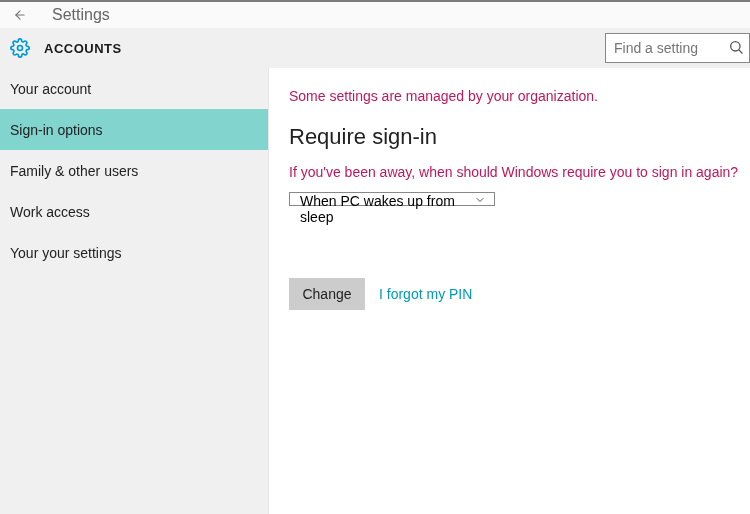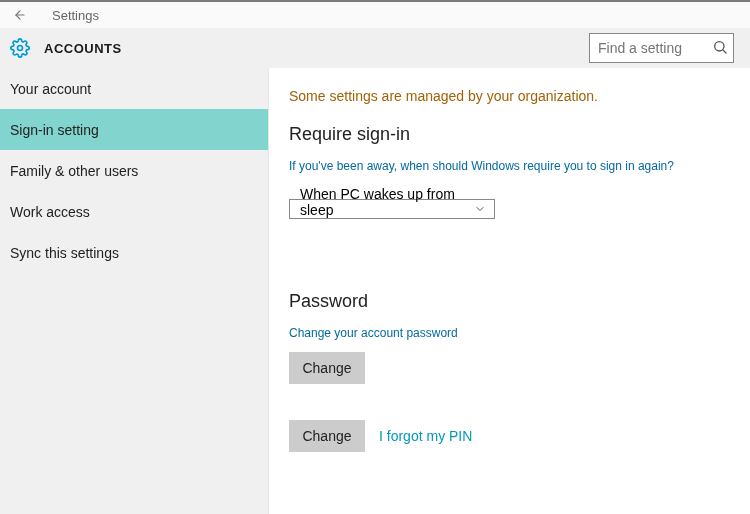--- a/index.html
+++ b/index.html
@@ -1,39 +1,39 @@
 <!DOCTYPE html>
 <html><head>
 <meta charset="utf-8">
 <style>
   * { box-sizing: border-box; margin: 0; padding: 0; font-family: "Segoe UI", Tahoma, sans-serif; }
   body { width: 750px; height: 514px; background: #fff; overflow: hidden; position: relative; border-top: 2px solid #7a7a7a; }
   
   .titlebar { height: 26px; background: #fafafa; display: flex; align-items: center; padding: 0 8px; font-size: 12px; color: #555; }
   .titlebar .back { width: 24px; display: flex; align-items: center; justify-content: center; cursor: default; }
   .titlebar .back svg { stroke: #777; }
-  .titlebar .title { margin-left: 20px; color: #666; font-size: 13px; }
+  .titlebar .title { margin-left: 20px; color: #666; font-size: 16px; }
 
   .header { height: 40px; background: #f0f0f0; display: flex; align-items: center; padding: 0 8px; position: relative; }
   .header .gear { width: 24px; height: 24px; display: flex; align-items: center; justify-content: center; margin-right: 12px; color: #0078d7;}
   .header .section { font-size: 13px; font-weight: 600; color: #1a1a1a; letter-spacing: 0.5px; }
-  .header .search { position: absolute; right: 16px; top: 5px; padding-left: 46px; }
+  .header .search { position: absolute; right: 0; top: 5px; padding-left: 46px; }
   .header .search input { width: 145px; height: 30px; border: 1px solid #888; padding: 0 28px 0 8px; font-size: 14px; color: #555; background:#fff; }
   .header .search .icon { position: absolute; right: 6px; top: 6px; pointer-events: none; }
 
   .body { display: flex; height: calc(514px - 26px - 40px - 2px); }
   .sidebar { width: 269px; background: #f0f0f0; border-right: 1px solid #e6e6e6;}
   .sidebar .item { height: 41px; display: flex; align-items: center; padding: 0 10px; font-size: 14px; color: #222; cursor: default; text-align: right; }
   .sidebar .item.active { background: #82d4cf; }
   
   .content { flex: 1; padding: 20px 0 0 20px; overflow: hidden; }
-  .managed { color: #a16207; font-size: 14px; margin-bottom: 20px; }
-  h2 { font-weight: 400; font-size: 18px; color: #222; margin-bottom: 14px; }
-  .desc { font-size: 12px; color: #0369a1; margin-bottom: 12px; }
-  .select { display: inline-flex; align-items: flex-end; justify-content: space-between; border: 1px solid #888; height: 20px; padding: 0 8px 0 10px; width: 206px; font-size: 14px; background: #fff; cursor: default; margin-bottom: 36px;}
+  .managed { color: #be185d; font-size: 14px; margin-bottom: 20px; }
+  h2 { font-weight: 400; font-size: 22px; color: #222; margin-bottom: 14px; }
+  .desc { font-size: 14px; color: #be185d; margin-bottom: 12px; }
+  .select { display: inline-flex; align-items: flex-start; justify-content: space-between; border: 1px solid #888; height: 14px; padding: 0 8px 8px 10px; width: 206px; font-size: 14px; background: #fff; cursor: default; margin-bottom: 36px;}
   .select .chev { margin-left: 8px; }
   .btn { display: inline-flex; align-items: center; justify-content: center; background: #ccc; border: none; height: 32px; width: 76px; font-size: 14px; color: #222; cursor: default; }
   .section-block { margin-bottom: 36px; }
   .link { color: #0099bc; font-size: 14px; margin-left: 14px; cursor: default; }
   .row { display: flex; align-items: center; }
 </style>
 </head>
 <body>
 
 <div class="titlebar">
@@ -64,54 +64,49 @@
     </span>
   </div>
 </div>
 
 <div class="body">
   <div class="sidebar">
     <div class="item">
         <span>Your account</span>
       </div>
     <div class="item active">
-        <span>Sign-in setting</span>
+        <span>Sign-in options</span>
       </div>
     <div class="item">
         <span>Family &amp; other users</span>
       </div>
     <div class="item">
         <span>Work access</span>
       </div>
     <div class="item">
-        <span>Sync this settings</span>
+        <span>Your your settings</span>
       </div>
   </div>
 
   <div class="content">
     <div class="managed">Some settings are managed by your organization.</div>
 
     <div class="section-block">
       <h2>Require sign-in</h2>
       <div class="desc">If you've been away, when should Windows require you to sign in again?</div>
       <div class="select">
         <span>When PC wakes up from sleep</span>
         <span class="chev">
           <svg width="12" height="12" viewBox="0 0 24 24" fill="none" stroke="#555" stroke-width="2" stroke-linecap="round" stroke-linejoin="round">
               <polyline points="6 9 12 15 18 9"></polyline>
             </svg>
         </span>
       </div>
     </div>
 
-    <div class="section-block">
-      <h2>Password</h2>
-      <div class="desc">Change your account password</div>
-      <button class="btn">Change</button>
-    </div>
 
     <div class="section-block">
       <div class="row">
         <button class="btn">Change</button>
         <span class="link">I forgot my PIN</span>
       </div>
     </div>
   </div>
 </div>
 

